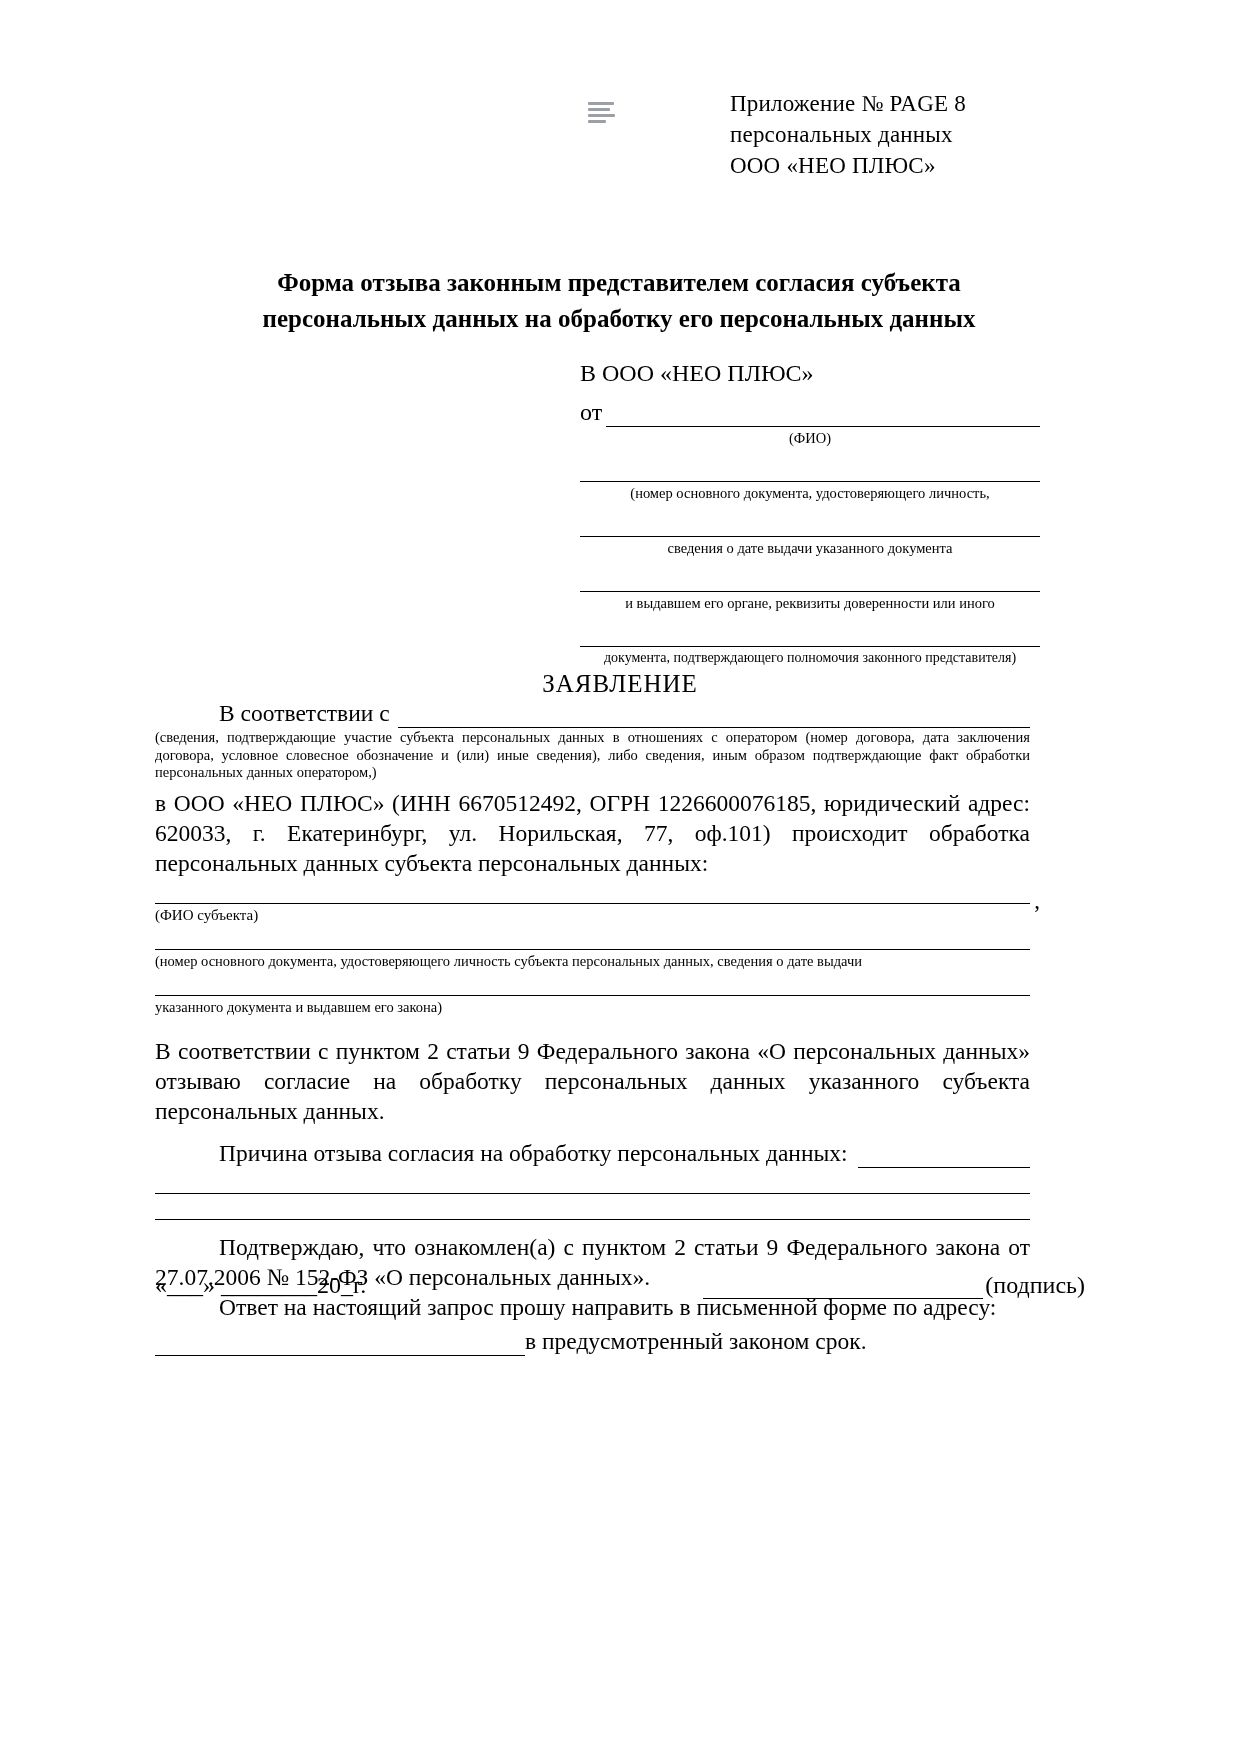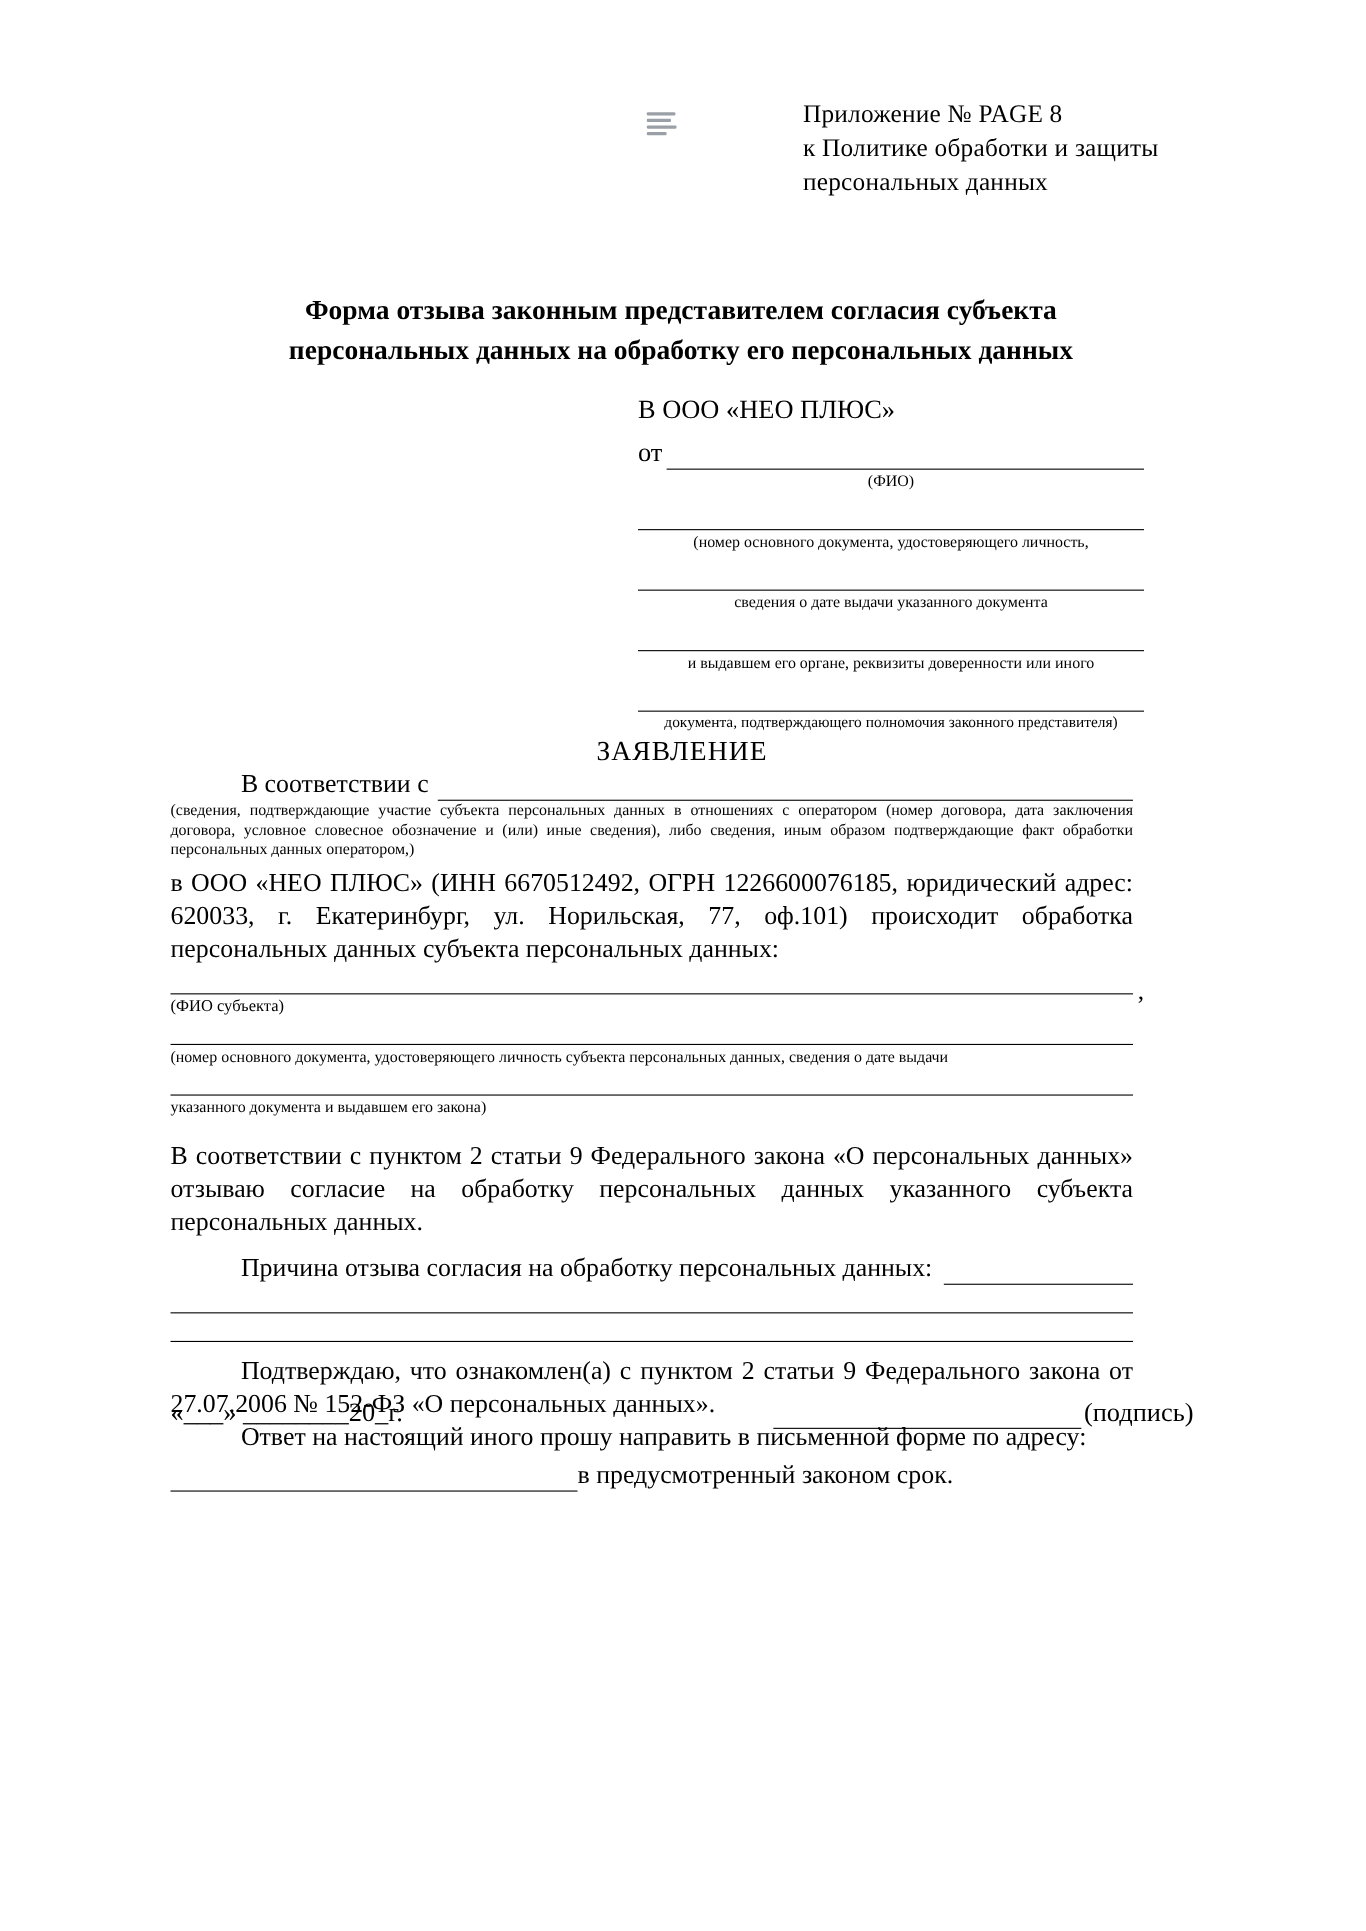--- a/index.html
+++ b/index.html
@@ -199,22 +199,22 @@
 
   <div class="header-zone">
     <div class="header-mark">
       <span></span>
         <span></span>
         <span></span>
         <span></span>
     </div>
     <div class="header-text">
       <div>Приложение №  PAGE 8</div>
-      <div>к Политике обработки и защиты</div>
       <div>персональных данных</div>
+      <div>ООО «НЕО ПЛЮС»</div>
     </div>
   </div>
 
   <div class="title">
     <div>Форма отзыва законным представителем согласия субъекта</div>
     <div>персональных данных на обработку его персональных данных</div>
   </div>
 
   <div class="addressee">
     <div>В ООО «НЕО ПЛЮС»</div>
@@ -283,21 +283,21 @@
 
     <div>
       <div class="blank-line"></div>
     </div>
     <div>
       <div class="blank-line"></div>
     </div>
 
     <div class="para just-block" style="margin-top:12px; text-indent:64px;">Подтверждаю, что ознакомлен(а) с пунктом 2 статьи 9 Федерального закона от 27.07.2006 № 152-ФЗ «О персональных данных».</div>
 
-    <div class="para" style="margin-top:0; text-indent:64px;">Ответ на настоящий иного прошу направить в письменной форме по адресу:</div>
+    <div class="para" style="margin-top:0; text-indent:64px;">Ответ на настоящий запрос прошу направить в письменной форме по адресу:</div>
 
     <div class="line-flex" style="margin-top:4px;">
       <span class="u-fill" style="width:370px; height:26px;"></span>
       <span>в предусмотренный законом срок.</span>
     </div>
   </div>
 
   <div class="sig-row">
     <div class="sig-left">«___» ________20_г.</div>
     <div class="sig-right">

